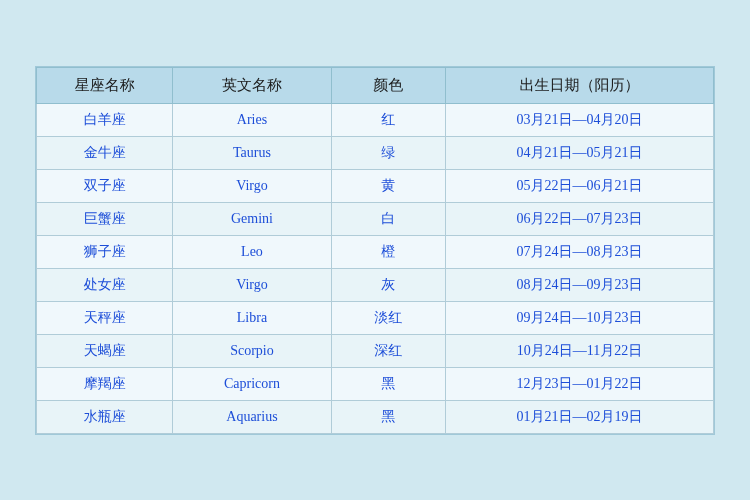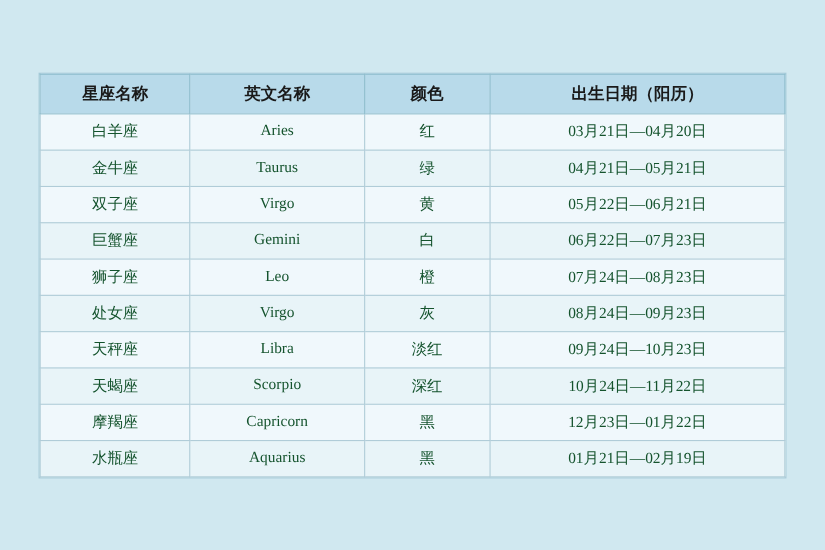--- a/index.html
+++ b/index.html
@@ -25,30 +25,30 @@
     }
 
     table {
       width: 100%;
       border-collapse: collapse;
     }
 
     th {
       background-color: #b8daea;
       color: #1a1a1a;
-      font-weight: bold;
+      font-weight: normal;
       font-size: 15px;
       padding: 8px 10px;
       border: 1px solid #90bece;
       text-align: center;
     }
 
     td {
       background-color: #f0f8fc;
-      color: #14532d;
+      color: #1d4ed8;
       font-size: 14px;
       padding: 7px 22px;
       border: 1px solid #b0ccd8;
       text-align: center;
     }
 
     tr:nth-child(even) td {
       background-color: #e8f4f8;
     }
   </style>

